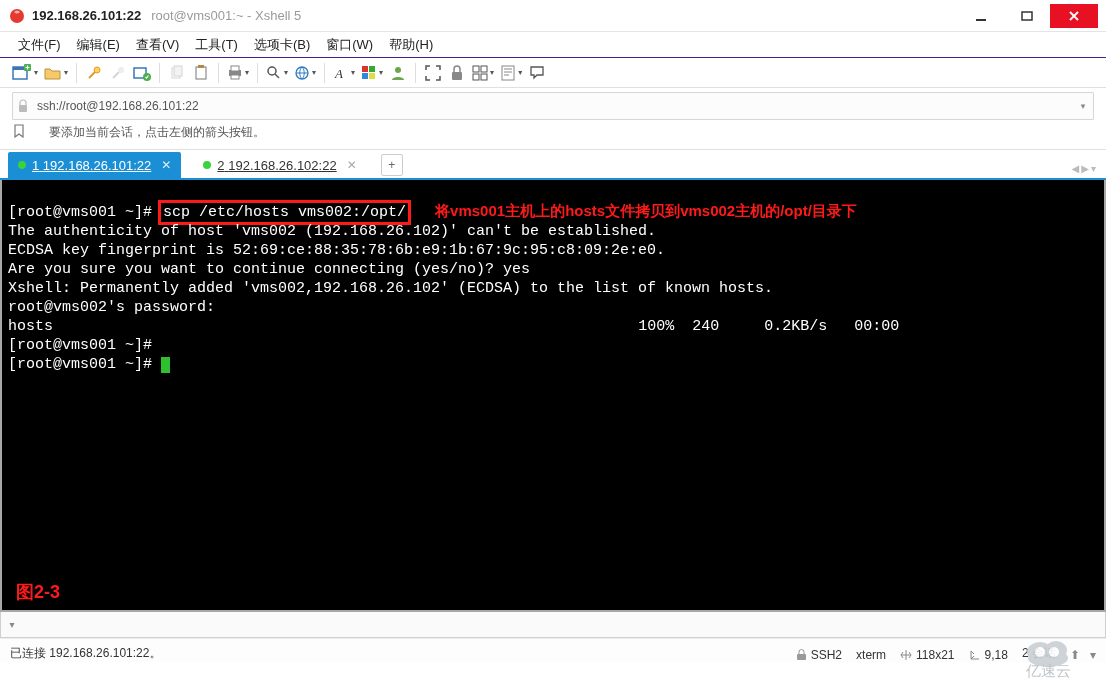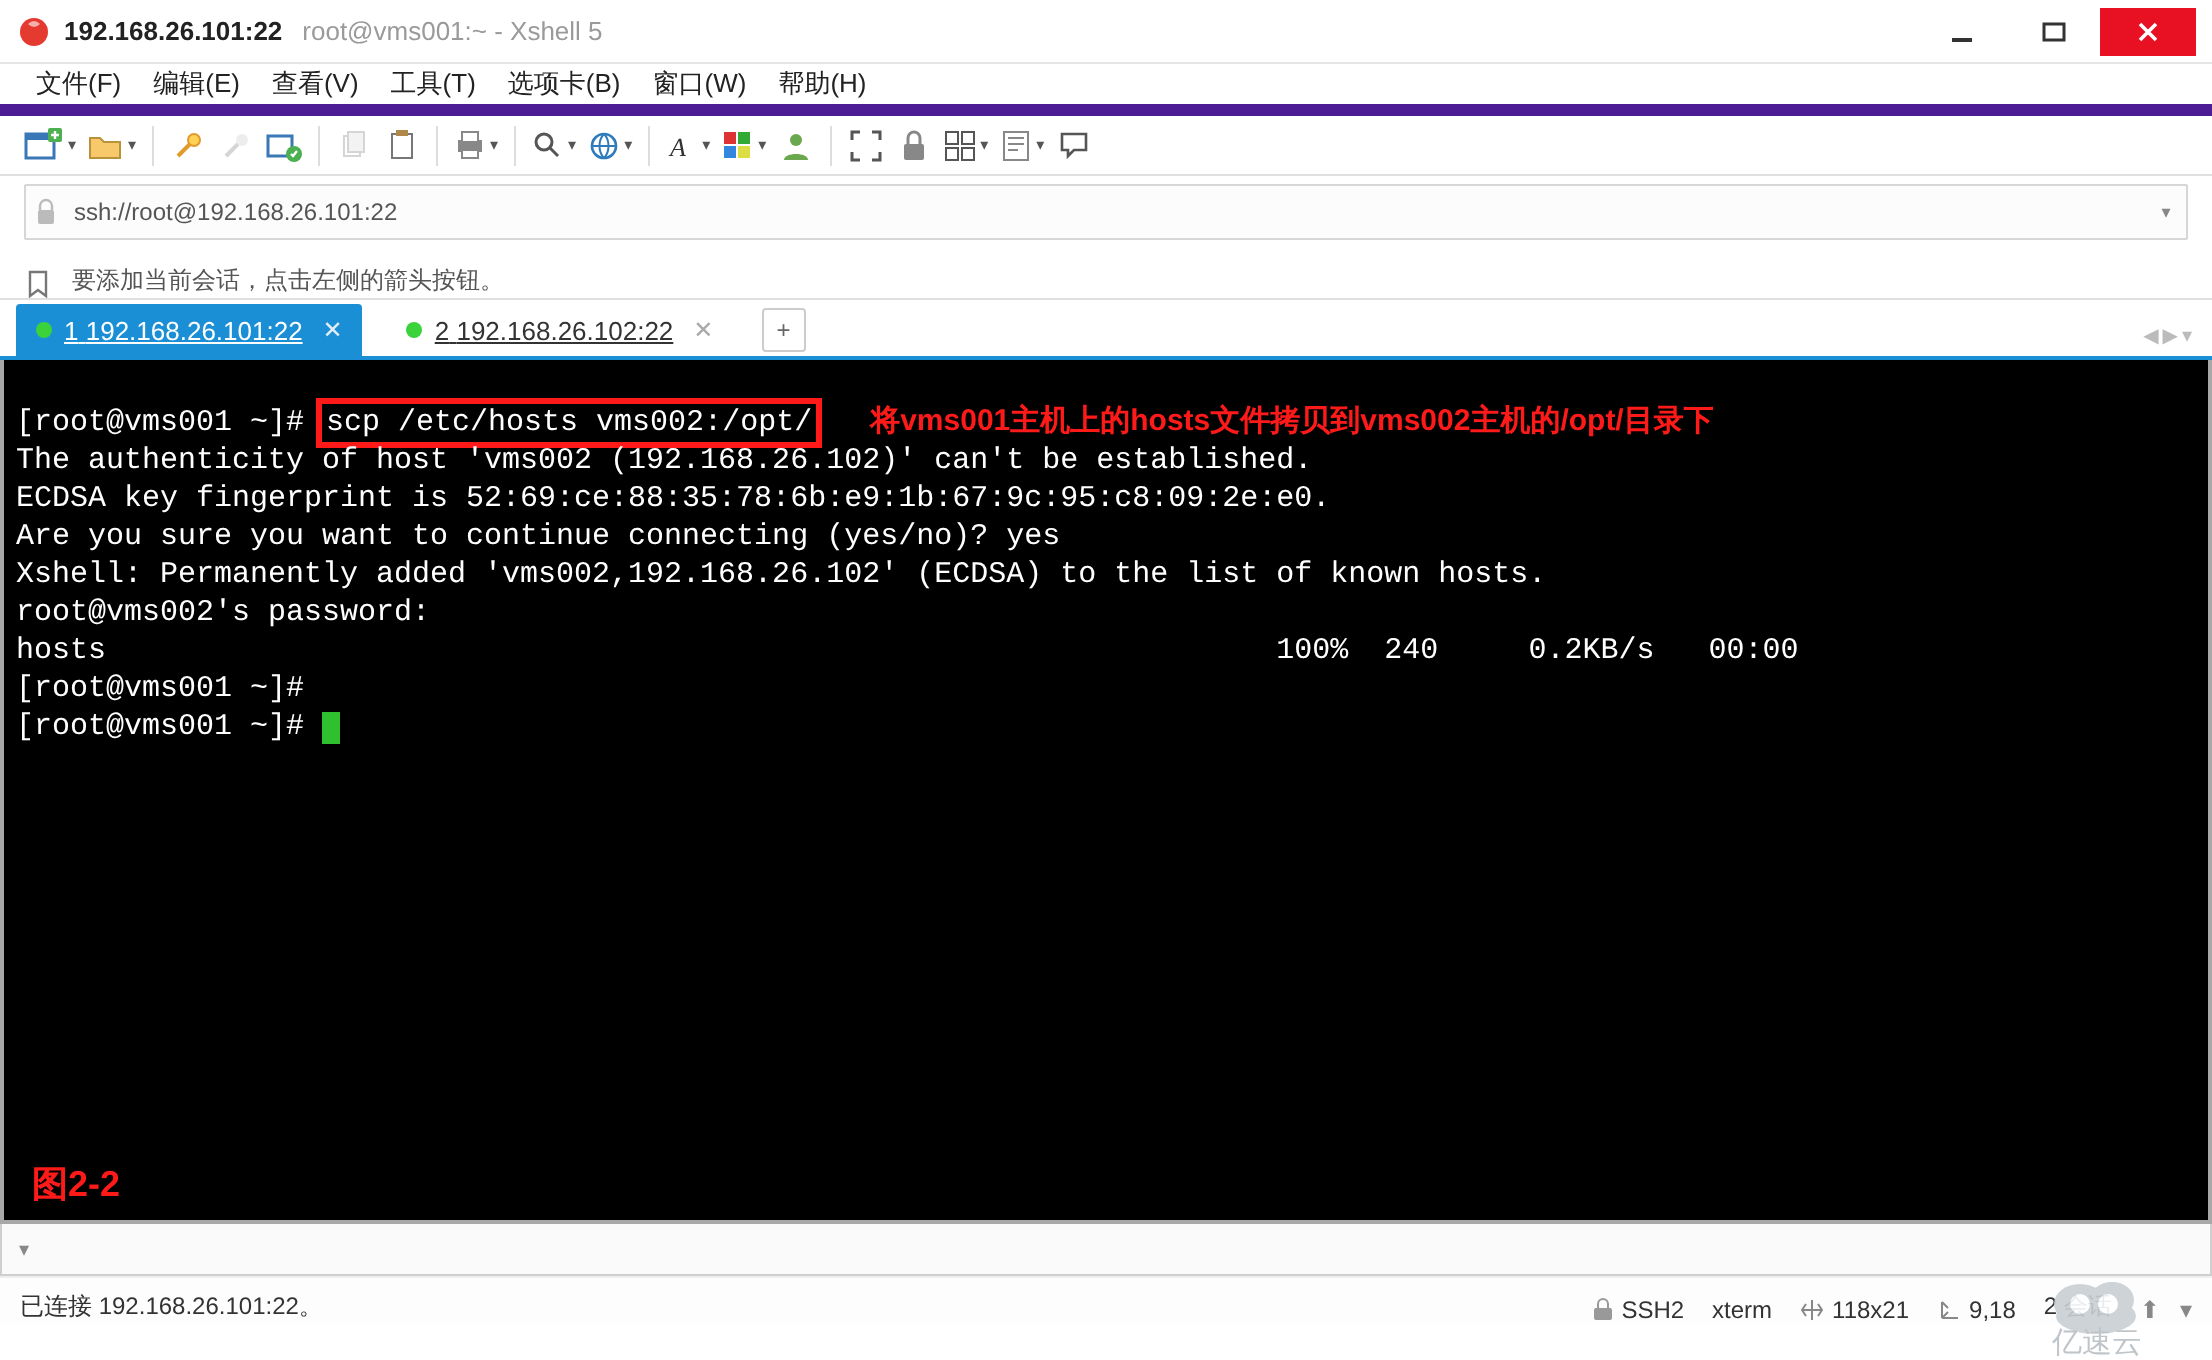--- a/index.html
+++ b/index.html
@@ -7,33 +7,33 @@
   
   .titlebar { height: 32px; background: #fff; border-bottom: 1px solid #e5e5e5; display: flex; align-items: center; padding: 0 8px; }
   .app-logo { width: 18px; height: 18px; margin-right: 6px; }
   .title-ip { font-weight: bold; color: #222; font-size: 13px; margin-right: 10px; }
   .title-sub { color: #9a9a9a; font-size: 13px; }
   .title-spacer { flex: 1; }
   .win-btns { display: flex; }
   .win-btn { width: 46px; height: 24px; display: flex; align-items: center; justify-content: center; color: #555; }
   .win-btn.close { background: #e81123; color: #fff; width: 48px; height: 24px; }
   
-  .menubar { height: 26px; display: flex; align-items: center; padding: 0 12px; gap: 4px; color: #222; border-bottom: 6px solid #4c1d95; }
+  .menubar { height: 26px; display: flex; align-items: center; padding: 0 12px; gap: 4px; color: #222; border-bottom: 1px solid #4c1d95; }
   .menu-item { padding: 3px 6px; font-size: 13px; }
   
   .toolbar { height: 30px; display: flex; align-items: center; padding: 0 10px; gap: 2px; border-bottom: 1px solid #e0e0e0; }
   .tool-btn { min-width: 22px; height: 22px; display: flex; align-items: center; justify-content: center; padding: 0 2px; border-radius: 2px; }
   .tool-sep { width: 1px; height: 20px; background: #ddd; margin: 0 4px; }
   .dropdown-arrow { font-size: 8px; color: #555; margin-left: 2px; }
   
   .addrbar { display:flex; align-items:center; height: 28px; border: 1px solid #d6d6d6; margin: 4px 12px 4px 12px; border-radius: 1px; background:#fcfcfc; }
   .addr-icon { width: 20px; display:flex; justify-content:center; color:#888; }
   .addr-text { flex:1; color:#555; font-size:12px; padding:0 4px; }
   .addr-v { width:20px; text-align:center; color:#888; font-size:9px; }
-  .hintbar { height: 26px; display: flex; align-items: flex-end; padding: 0 12px; gap: 10px; color: #555; border-bottom: 1px solid #e0e0e0; }
+  .hintbar { height: 26px; display: flex; align-items: flex-start; padding: 0 12px; gap: 23px; color: #555; border-bottom: 1px solid #e0e0e0; }
   .hint-icon { color:#777; }
   
   .tabbar { height: 30px; background: #fff; display: flex; align-items: flex-end; padding: 0 8px; border-bottom: 2px solid #1b8fd6; position:relative; }
   .tab { height: 26px; display: flex; align-items: center; padding: 0 10px; gap: 6px; font-size: 13px; border-top-left-radius:2px; border-top-right-radius:2px; margin-right:12px; min-width:170px; }
   .tab.active { background: #1b8fd6; color: #fff; margin-top: 32px; }
   .tab.inactive { background: #fff; color: #333; }
   .tab .dot { width:8px; height:8px; border-radius:50%; background:#3cd23c; }
   .tab.active .label { text-decoration: underline; }
   .tab.inactive .label { text-decoration: underline; color:#333; }
   .tab .x { font-size:12px; color:#e2edf5; margin-left:4px; }
@@ -275,21 +275,21 @@
 <div class="terminal">
 <span class="w"><span>[root@vms001 ~]# </span><span class="red-box">scp /etc/hosts vms002:/opt/</span>   <span class="annot-red">将vms001主机上的hosts文件拷贝到vms002主机的/opt/目录下</span></span>
 <span class="w">The authenticity of host 'vms002 (192.168.26.102)' can't be established.</span>
 <span class="w">ECDSA key fingerprint is 52:69:ce:88:35:78:6b:e9:1b:67:9c:95:c8:09:2e:e0.</span>
 <span class="w">Are you sure you want to continue connecting (yes/no)? yes</span>
 <span class="w">Xshell: Permanently added 'vms002,192.168.26.102' (ECDSA) to the list of known hosts.</span>
 <span class="w">root@vms002's password:</span>
 <span class="w"><span>hosts</span>                                                                 <span>100%</span>  <span>240</span>     <span>0.2KB/s</span>   <span>00:00</span></span>
 <span class="w">[root@vms001 ~]#</span>
 <span class="w"><span>[root@vms001 ~]# </span><span class="cursor"></span></span>
-<div class="fig" style="left:14px; bottom:8px;">图2-2</div>
+<div class="fig" style="left:14px; bottom:8px;">图2-3</div>
 </div>
 
 <div class="sendbar">
   <span class="send-drop">▾</span>
 </div>
 
 <div class="statusbar">
   <span class="status-seg">已连接 192.168.26.101:22。</span>
   <span class="spacer"></span>
   <span class="status-seg">

